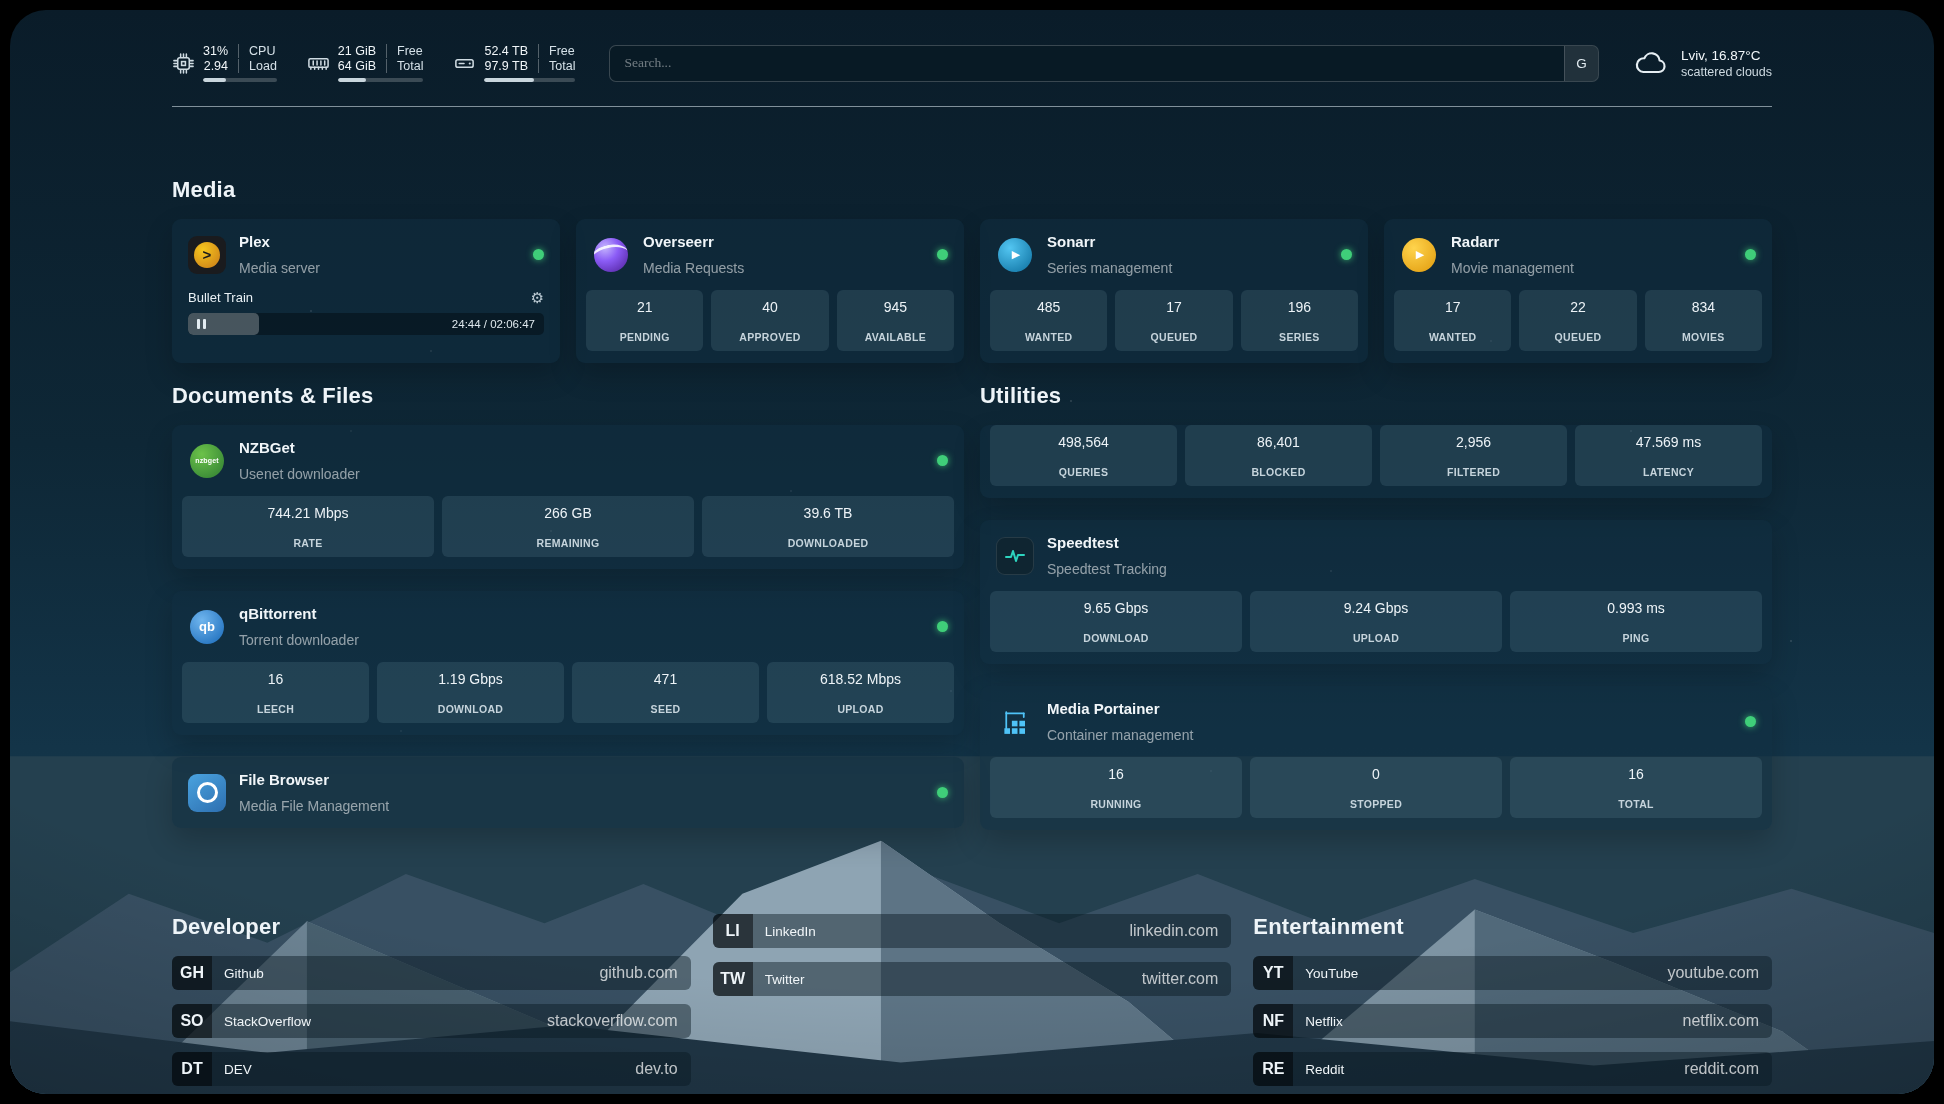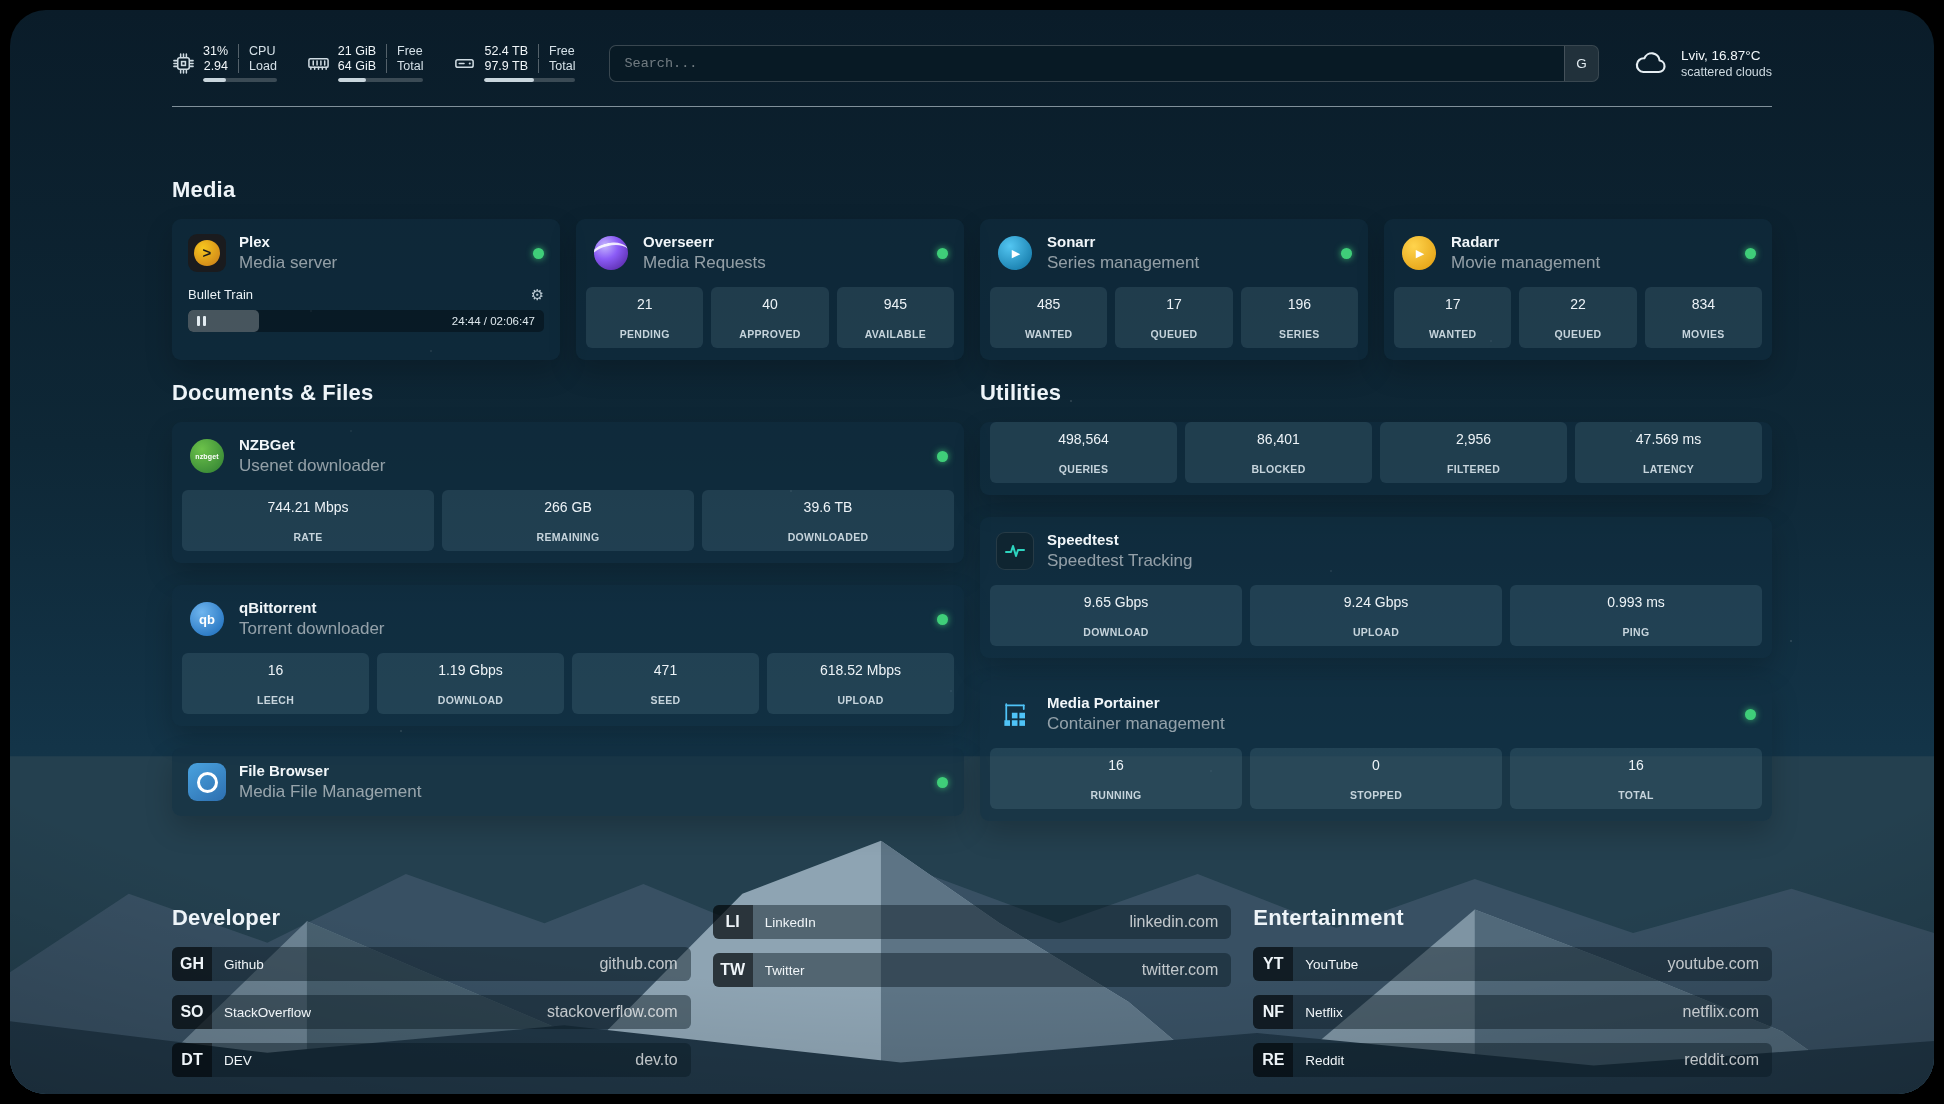--- a/index.html
+++ b/index.html
@@ -41,21 +41,21 @@
   .rw-val { font-size:12.5px; color:#f1f6f9; text-align:right; padding-right:10px; border-right:1px solid rgba(255,255,255,0.30); }
   .rw-lbl { font-size:12.5px; color:#d5e1e8; padding-left:10px; }
   .rw-bar { grid-column:1 / 3; height:4px; margin-top:4px; background:rgba(255,255,255,0.20); border-radius:2px; overflow:hidden; }
   .rw-fill { height:100%; background:#c9d6dd; border-radius:2px; }
 
   .searchwrap { flex:1; margin:0 34px; position:relative; }
   .search-input {
     width:100%; height:37px; background:rgba(7,23,33,0.55);
     border:1px solid rgba(255,255,255,0.20); border-radius:7px;
     color:#e9f1f5; font-size:13.5px; padding:0 52px 0 14px; outline:none;
-    font-family:Liberation Mono, monospace;
+    font-family:Liberation Serif, serif;
   }
   .search-input::placeholder { color:rgba(255,255,255,0.42); }
   .search-btn {
     position:absolute; right:1px; top:1px; bottom:1px; width:34px;
     background:rgba(255,255,255,0.10); border:none; border-left:1px solid rgba(255,255,255,0.16);
     border-radius:0 6px 6px 0; color:#e2ecf1; font-size:13.5px; cursor:pointer;
     font-family:"Liberation Sans", sans-serif;
   }
   .weather { display:flex; align-items:center; gap:12px; }
   .wx-icon { width:36px; height:30px; stroke:#e6eef3; fill:none; stroke-width:1.7; stroke-linejoin:round; }
@@ -70,21 +70,21 @@
   .card-row { display:grid; grid-template-columns:repeat(4, 1fr); gap:16px; }
   .two-col { display:grid; grid-template-columns:1fr 1fr; gap:16px; margin-top:20px; }
   .col-stack .card { margin-bottom:22px; }
   .card {
     background:rgba(17,46,63,0.55); border-radius:9px;
     box-shadow:0 12px 28px rgba(0,0,0,0.20);
   }
   .svc-head { display:flex; align-items:center; gap:13px; padding:14px 16px; }
   .svc-meta { min-width:0; }
   .svc-name { font-size:15px; font-weight:600; color:#f1f6f9; }
-  .svc-desc { font-size:17px; color:rgba(255,255,255,0.55); margin-top:3px; }
+  .svc-desc { font-size:14px; color:rgba(255,255,255,0.55); margin-top:10px; }
   .dot { width:11px; height:11px; border-radius:50%; background:#3fce79; margin-left:auto; flex:none;
          box-shadow:0 0 7px rgba(63,206,121,0.85); }
   .stats { display:flex; gap:8px; padding:0 10px 12px; }
   .stat { flex:1; background:rgba(144,181,200,0.14); border-radius:6px; padding:9px 4px 8px; text-align:center; }
   .stat-value { font-size:14px; color:#edf3f7; }
   .stat-label { font-size:10.5px; font-weight:700; color:#c6d4dc; margin-top:16px; letter-spacing:.03em; }
 
   
   .svc-icon { width:38px; height:38px; border-radius:9px; display:flex; align-items:center; justify-content:center; flex:none; position:relative; }
   .icon-plex { background:#1a1b1e; }

